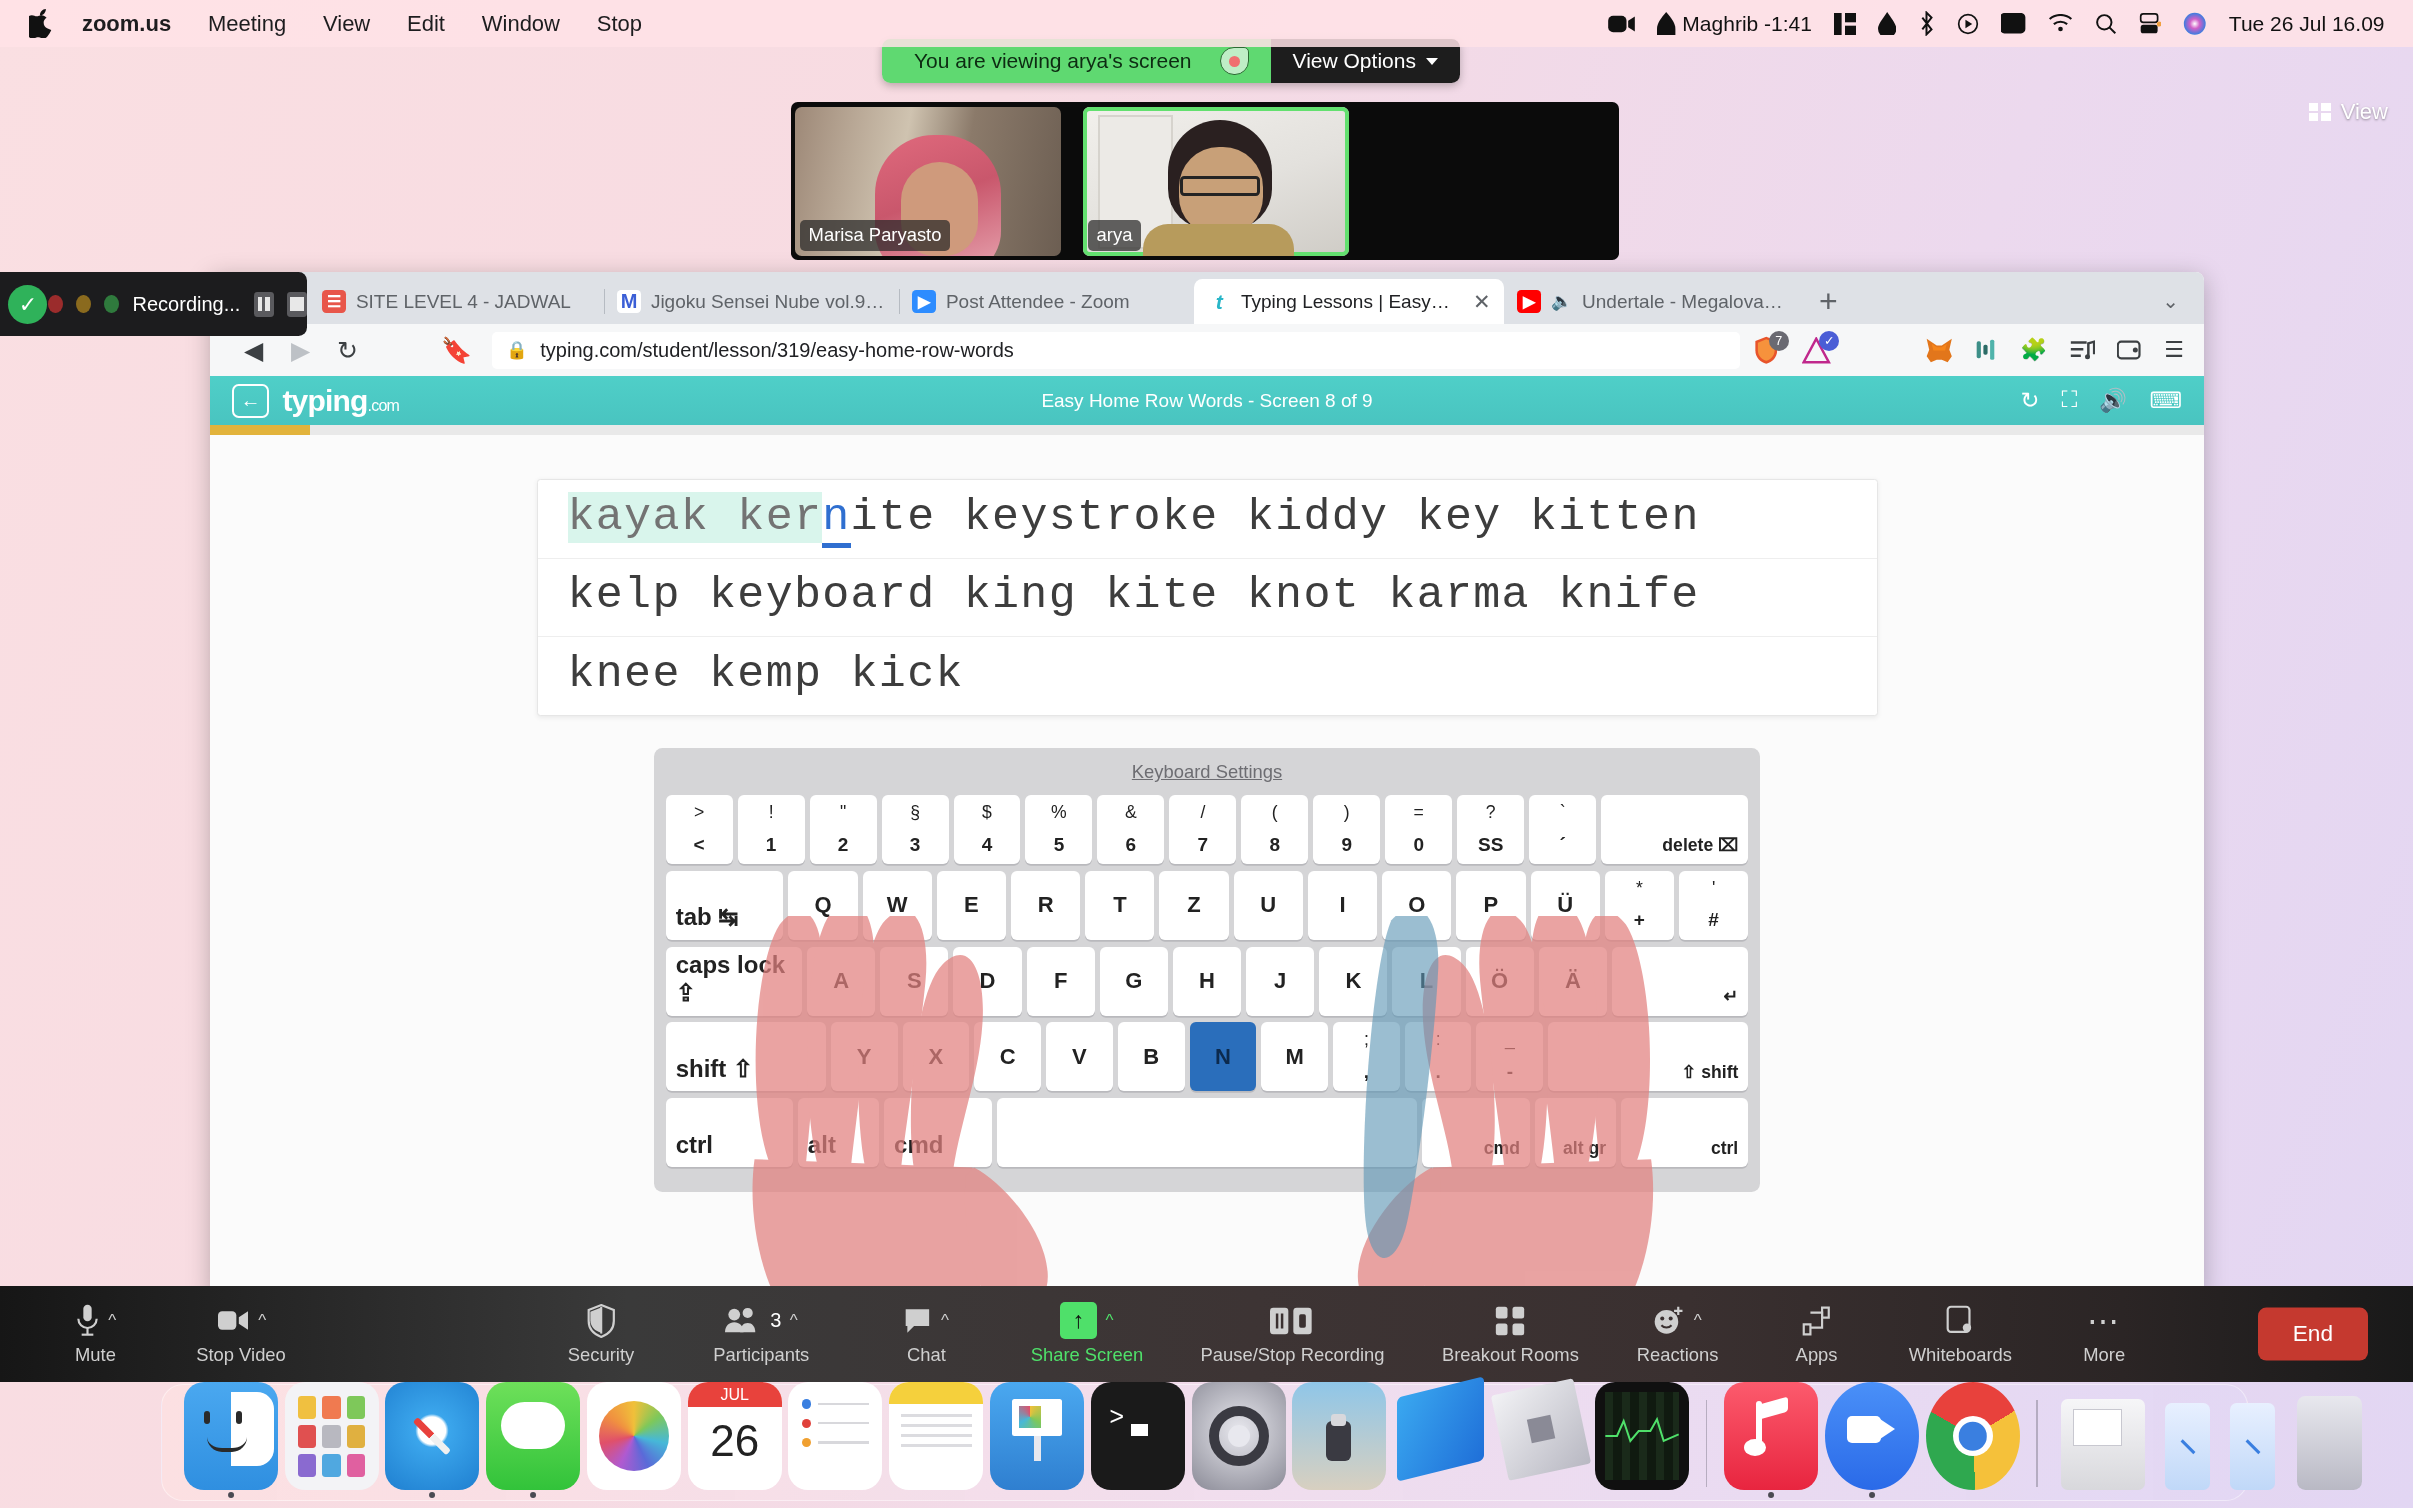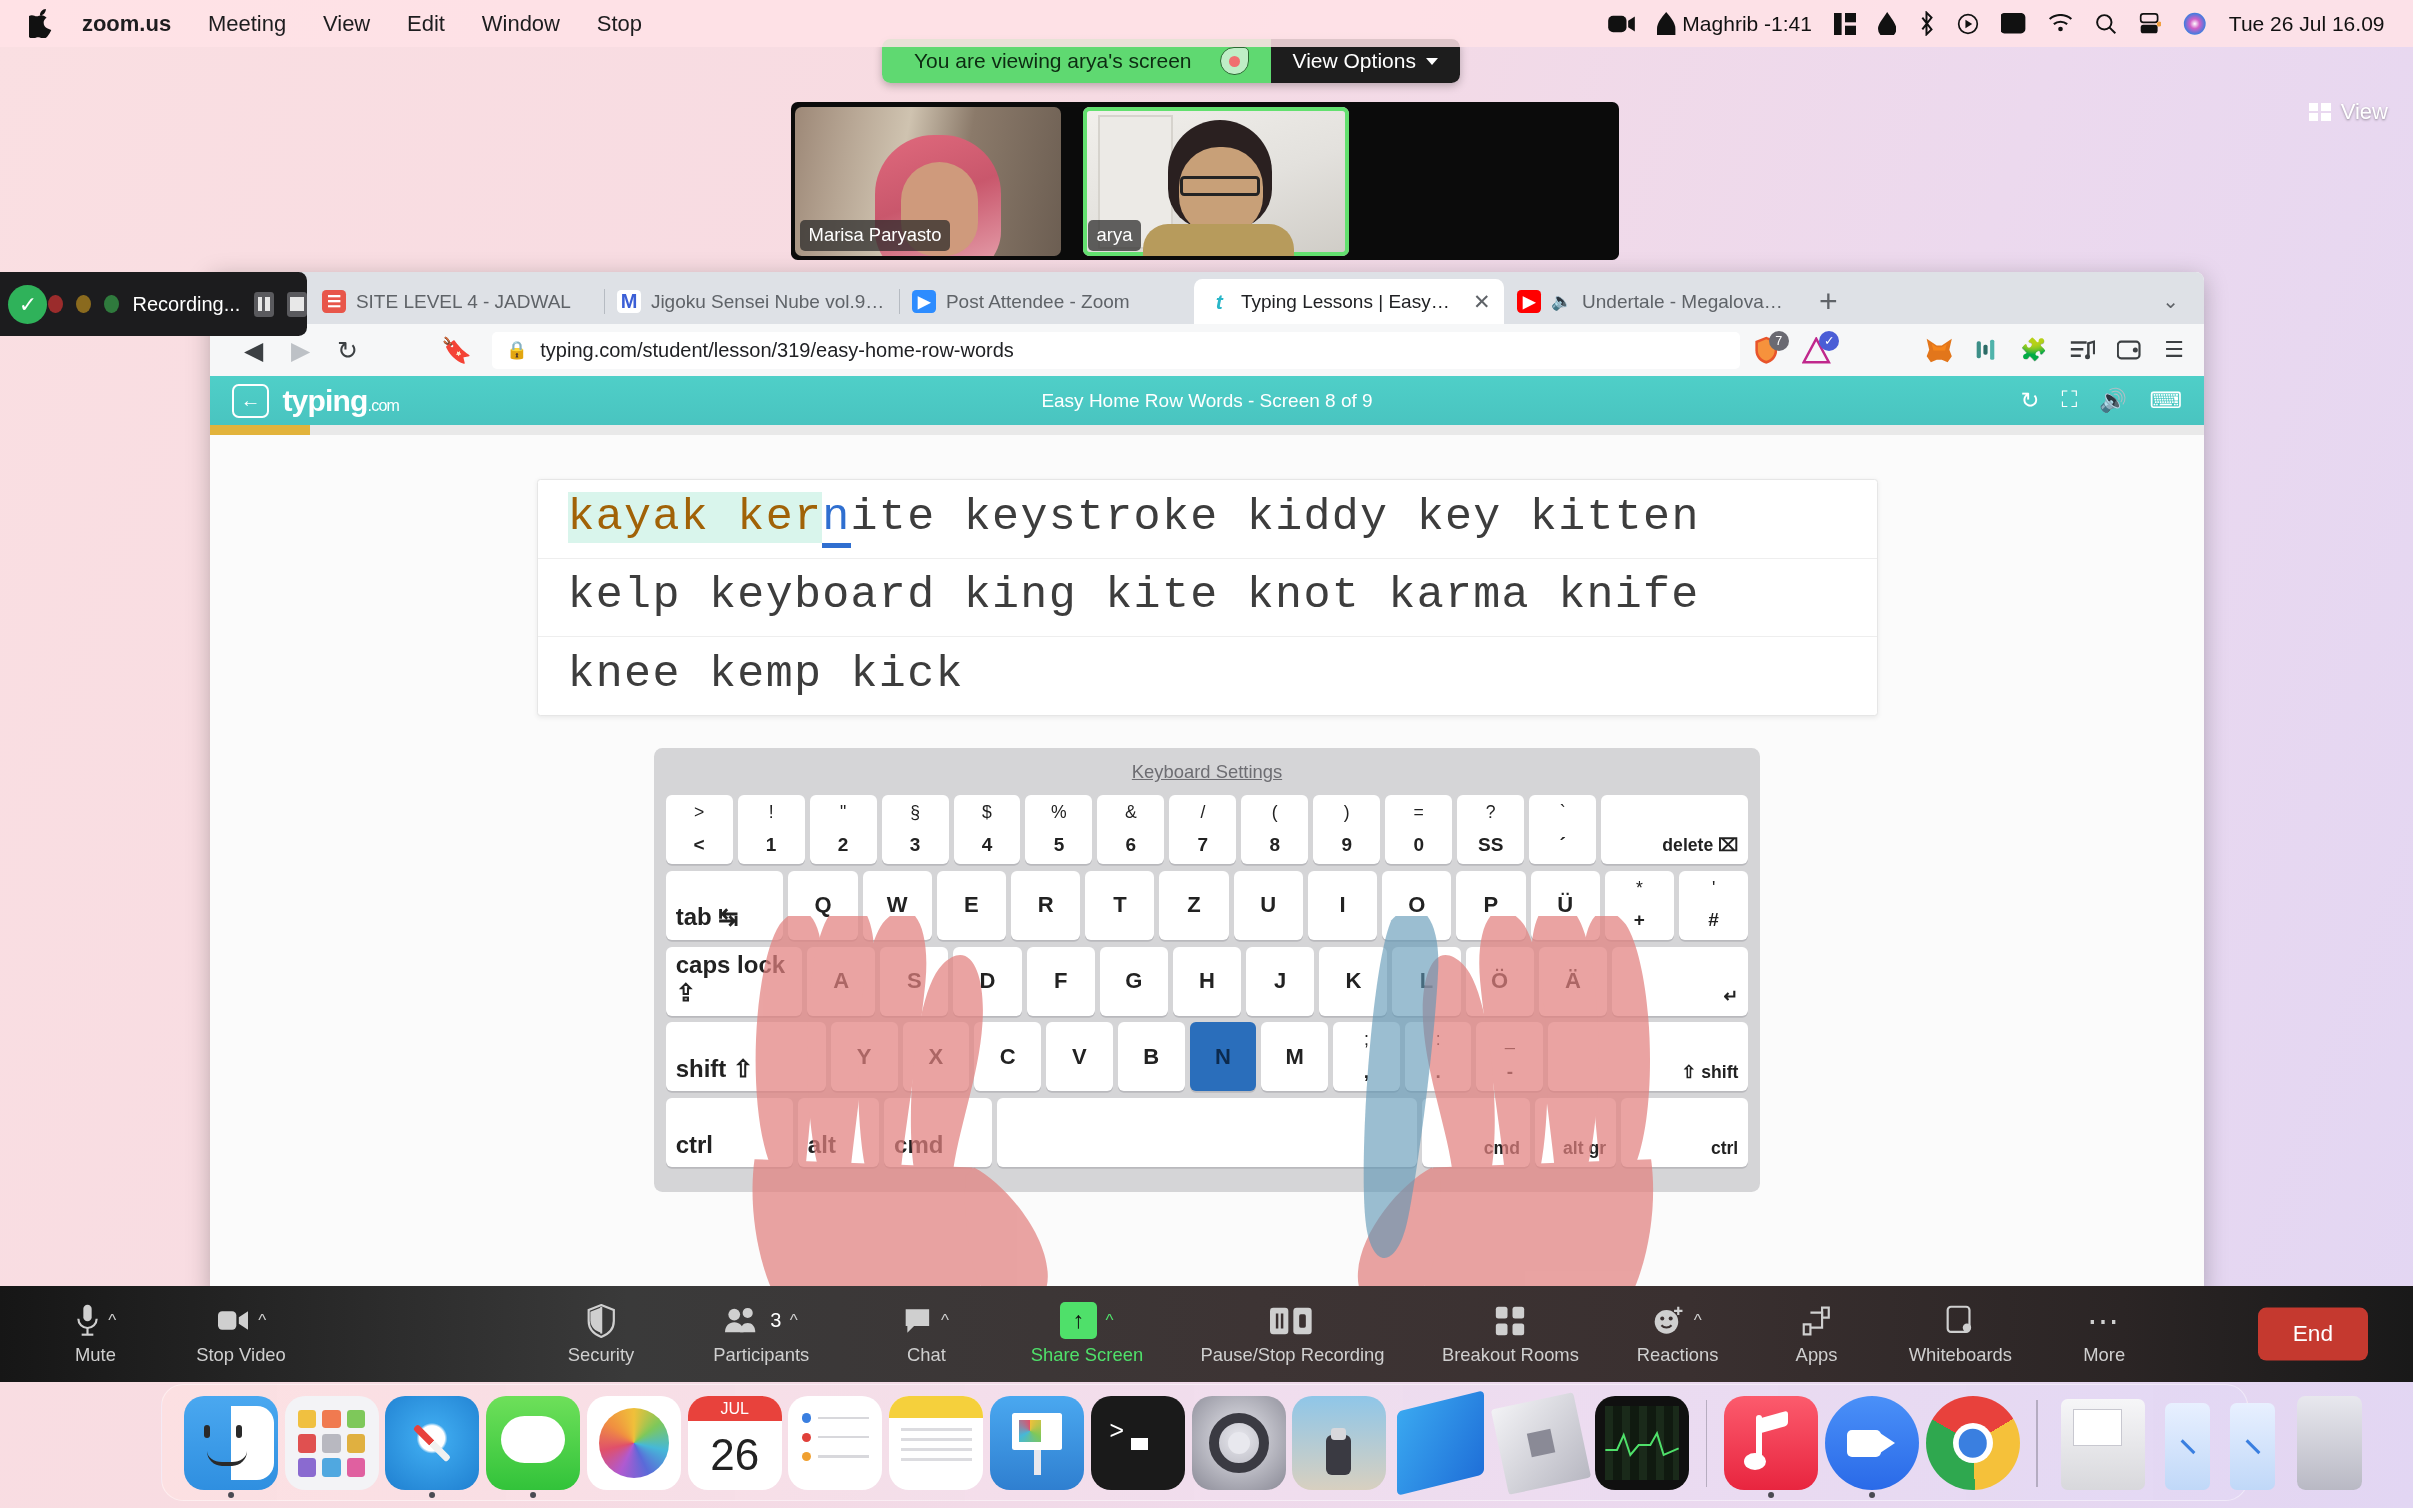--- a/index.html
+++ b/index.html
@@ -136,21 +136,21 @@
   .tc-right{margin-left:auto;display:flex;gap:22px;font-size:22.6px;z-index:2;}
   #progressbar{height:10px;background:#e9e9e9;}
   #progressbar i{display:block;height:10px;background:#e2b33c;width:5.2%;}
 
   
   #textcard{margin:44px auto 0;width:1341px;background:#fff;border:0.8px solid #e6e6e6;border-radius:3.4px;
      box-shadow:0 1.7px 5px rgba(0,0,0,.07);}
   .tline{font-family:"Liberation Mono", monospace;font-size:45px;letter-spacing:1.3px;color:#3d3d3d;
      padding:11.7px 30px 15px;border-bottom:1.7px solid #eee;white-space:pre;}
   .tline:last-child{border-bottom:none;}
-  .done{background:#d9f5ec;color:#a16207;}
+  .done{background:#d9f5ec;color:#737373;}
   .cur{color:#2f6fd0;border-bottom:5px solid #2f6fd0;}
 
   
   #kbwrap{margin:32px auto 0;width:1106px;background:#d5d5d7;border-radius:8.4px;padding:8.4px 11.7px 18.4px;
      position:relative;}
   #kbsettings{text-align:center;font-size:18.4px;color:#6d6d72;text-decoration:underline;padding:5px 0 11.7px;}
   .krow{display:flex;gap:5px;margin-bottom:6.7px;}
   .key{background:#fff;border-radius:5.9px;height:69px;flex:1;position:relative;
      box-shadow:0 1.7px 0 #b9b9bd; font-size:20px;color:#222;}
   .key .top{position:absolute;left:0;right:0;top:6.7px;text-align:center;font-size:17.6px;}
@@ -180,21 +180,21 @@
   .sharebox{width:37px;height:37px;background:#4fe06a;border-radius:5px;display:flex;align-items:center;
     justify-content:center;color:#111;font-size:23.5px;font-weight:bold;}
   #endbtn{position:absolute;right:45px;top:50%;transform:translateY(-50%);background:#c5392f;color:#fff;
     font-size:22.6px;padding:13.4px 35px;border-radius:8.4px;}
 
   
   #dock{position:absolute;left:161px;bottom:6.7px;width:2087px;height:117px;
     background:linear-gradient(90deg,rgba(255,226,226,.62),rgba(240,224,240,.6) 55%,rgba(226,216,245,.62));
     border-radius:22px;border:0.8px solid rgba(255,255,255,.45);display:flex;align-items:flex-end;
     gap:0;padding:8.4px 18.4px 10px;z-index:80;}
-  .dicon{width:94px;height:94px;border-radius:20px;position:relative;margin:0 3.4px;flex:0 0 auto;}
+  .dicon{width:94px;height:108px;border-radius:20px;position:relative;margin:0 3.4px;flex:0 0 auto;}
   .drun{position:absolute;left:50%;bottom:-7.5px;transform:translateX(-50%);width:5.9px;height:5.9px;border-radius:50%;
     background:#4a4a52;}
   .dsep{width:1.7px;height:87px;background:rgba(90,90,100,.35);margin:0 13.4px 3.4px;flex:0 0 auto;}
   .dsmall{width:45px;height:87px;border-radius:6.7px;margin:0 10px;flex:0 0 auto;position:relative;}
   .dtrash{width:65px;height:94px;border-radius:8.4px;background:linear-gradient(180deg,#e8e8ee,#b9b9c4);
     margin-left:11.7px;flex:0 0 auto;}
 </style>
 </head>
 <body>
 

